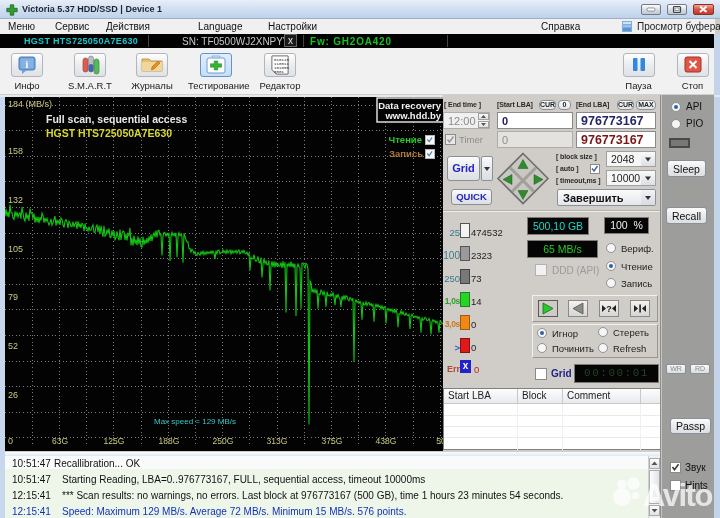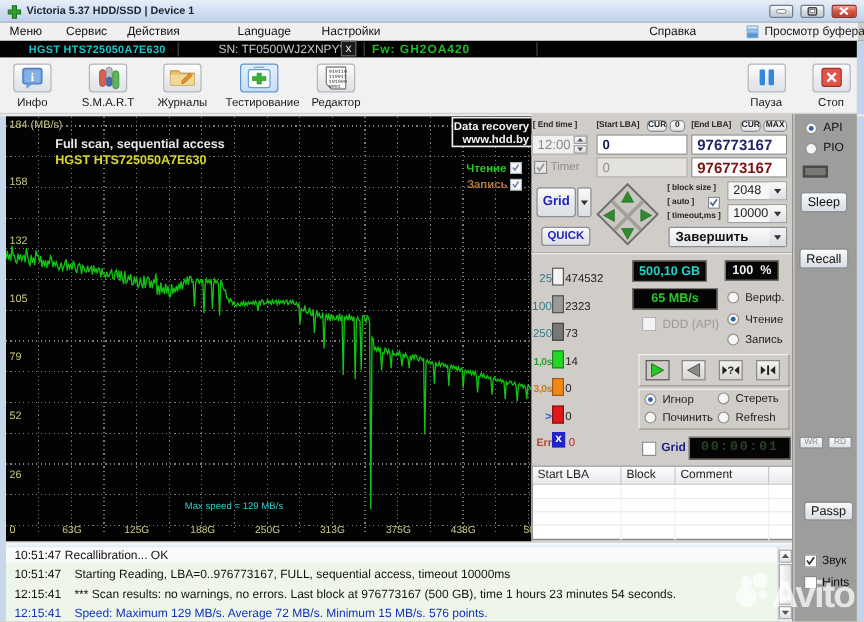--- a/index.html
+++ b/index.html
@@ -29,21 +29,21 @@
 
 #graph{left:5px;top:97px;width:438px;height:354px;background:#030303;}
 
 #rpanel{left:443px;top:95px;width:219px;height:360px;background:#d0cdc8;}
 
 #rstrip{left:662px;top:95px;width:52px;height:423px;background:#9d9d9b;font-size:11px;}
 
 #dtable{left:443px;top:388px;width:218px;height:62px;background:#fff;border:1px solid #808080;}
 
 #log{left:5px;top:452px;width:655px;height:66px;background:#eef6ea;border-top:1px solid #808080;font-size:10px;color:#101010;}
-.lcd{position:absolute;background:#050505;border:1px solid #7d7a75;font-weight:bold;font-size:10px;line-height:12px;text-align:center;}
+.lcd{position:absolute;background:#050505;border:1px solid #7d7a75;font-weight:normal;font-size:10px;line-height:12px;text-align:center;}
 .cbx{position:absolute;width:11px;height:11px;background:#fff;border:1px solid #8a8a8a;}
 .cbx svg{display:block;}
 .rad{position:absolute;width:10px;height:10px;background:#f6f6f6;border:1px solid #909090;border-radius:50%;}
 .rdot{position:absolute;left:2px;top:2px;width:4px;height:4px;border-radius:50%;background:#2c62a8;}
 
 .btn{position:absolute;border:1px solid #8a9097;border-radius:2px;background:linear-gradient(#fbfbfb,#e8eaec 50%,#dcdfe3);font-size:10px;color:#111;text-align:center;}
 .brlab{position:absolute;font-size:7px;font-weight:bold;color:#2a2a2a;white-space:nowrap;letter-spacing:-0.1px;}
 .smbtn{position:absolute;height:10px;border:1px solid #8a9097;border-radius:4px;background:linear-gradient(#fafafa,#e2e4e7);font-size:7px;font-weight:bold;color:#222;text-align:center;line-height:8px;}
 </style></head>
 <body>

